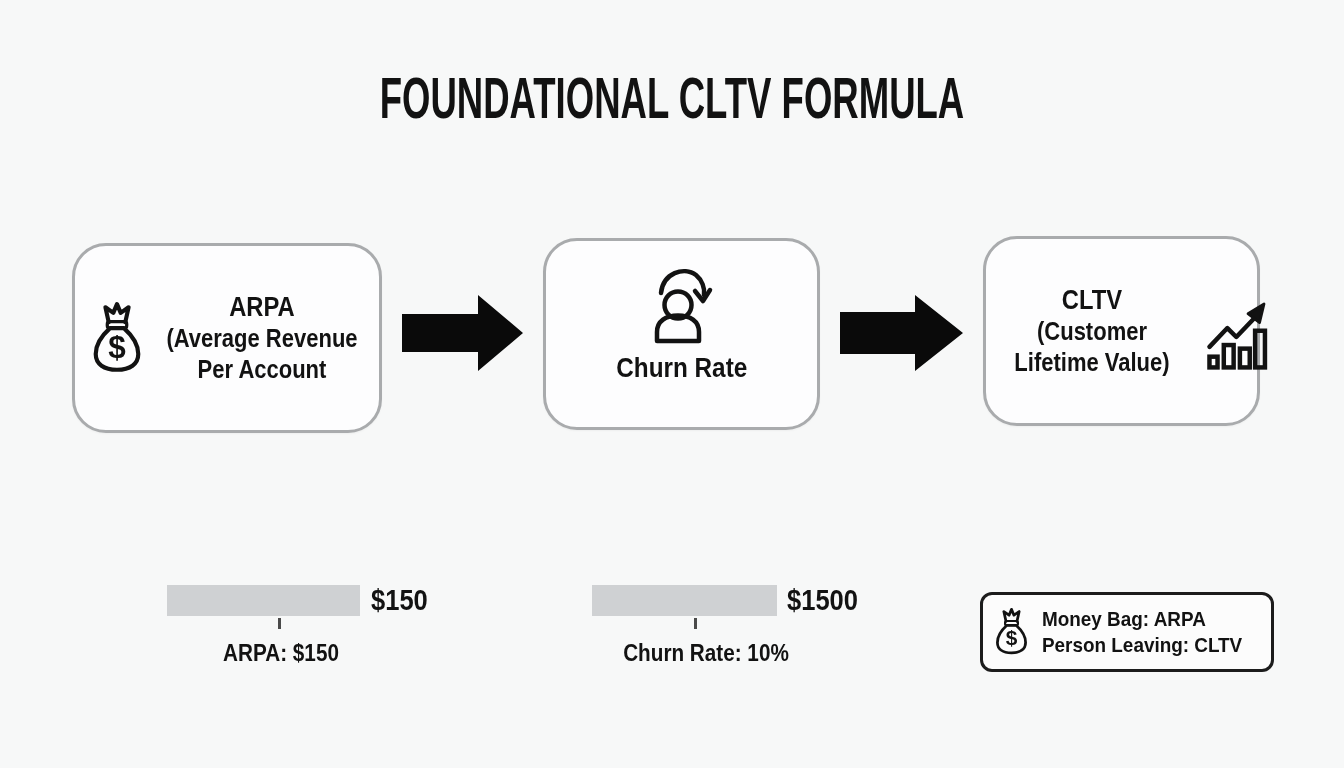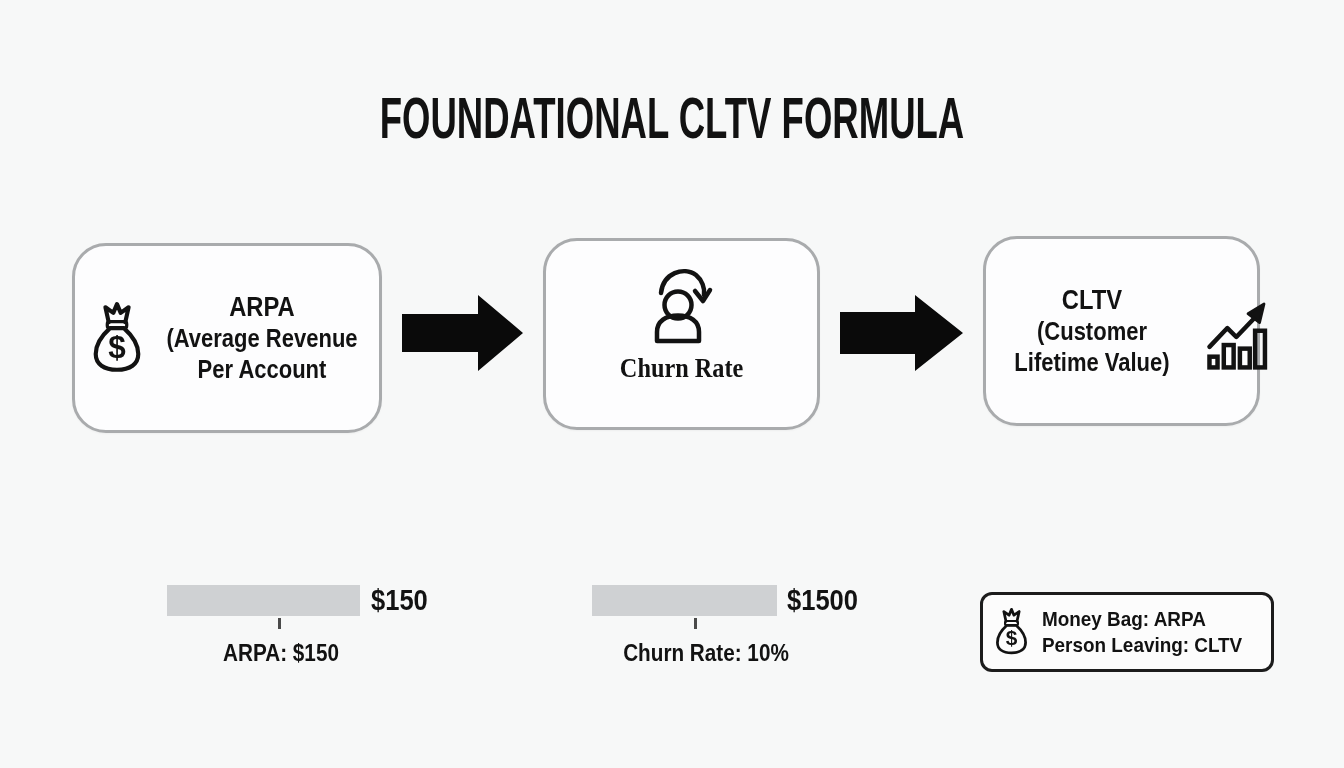--- a/index.html
+++ b/index.html
@@ -2,21 +2,21 @@
 <html><head>
 <meta charset="utf-8">
 <style>
   html,body { margin:0; padding:0; background:#e8e8e8; }
   .canvas {
     position:relative; width:1344px; height:768px;
     background:#f7f8f8; overflow:hidden;
     font-family:"Liberation Sans", sans-serif; color:#121212;
   }
   
-  .title-wrap { position:absolute; top:89px; left:0; width:1344px; text-align:center;text-decoration:underline; }
+  .title-wrap { position:absolute; top:69px; left:0; width:1344px; text-align:center;text-decoration:underline; }
   .title {
     display:inline-block; font-size:58px; font-weight:700; line-height:1;
     letter-spacing:0; white-space:nowrap;
     transform:scaleX(0.63); transform-origin:center;
   }
   
   .node {
     position:absolute; box-sizing:border-box;
     background:#fdfdfe; border:3px solid #a9abad; border-radius:34px;
     box-shadow:0 1px 2px rgba(0,0,0,0.04);
@@ -29,21 +29,21 @@
   .node-row .icon-slot { margin-left:14px; flex:0 0 auto; }
   .node-text {
     flex:1 1 auto; text-align:center; font-weight:700;
     transform:scaleX(0.88); transform-origin:center;
   }
   .node-title { font-size:27px; line-height:32px; }
   .node-line  { font-size:25px; line-height:31px; }
 
   .node-col {
     display:flex; flex-direction:column; align-items:center; justify-content:center;
-    height:100%; padding-bottom:24px; box-sizing:border-box;font-family:Liberation Serif, serif;
+    height:100%; padding-bottom:24px; box-sizing:border-box;
   }
   .node-col .node-label {
     font-size:27px; font-weight:700; margin-top:4px;
     transform:scaleX(0.9); transform-origin:center;
   }
   #node-cltv .node-text-abs {
     position:absolute; left:2px; top:50%; width:208px;
     transform:translateY(-50%); text-align:center; font-weight:700;
   }
   #node-cltv .node-text-abs .inner { transform:scaleX(0.88); transform-origin:center; }

